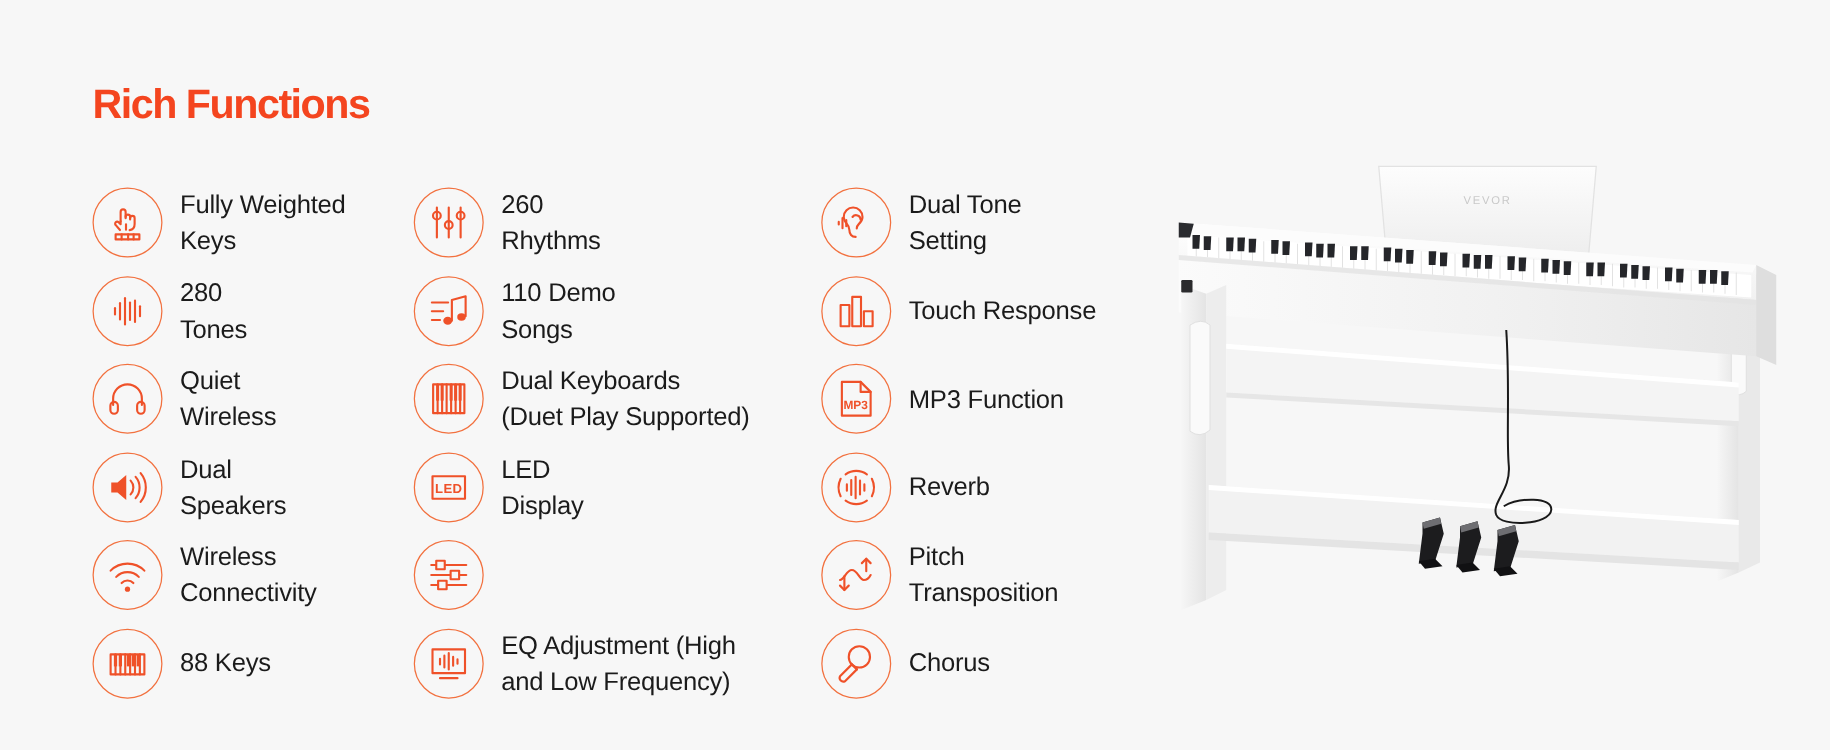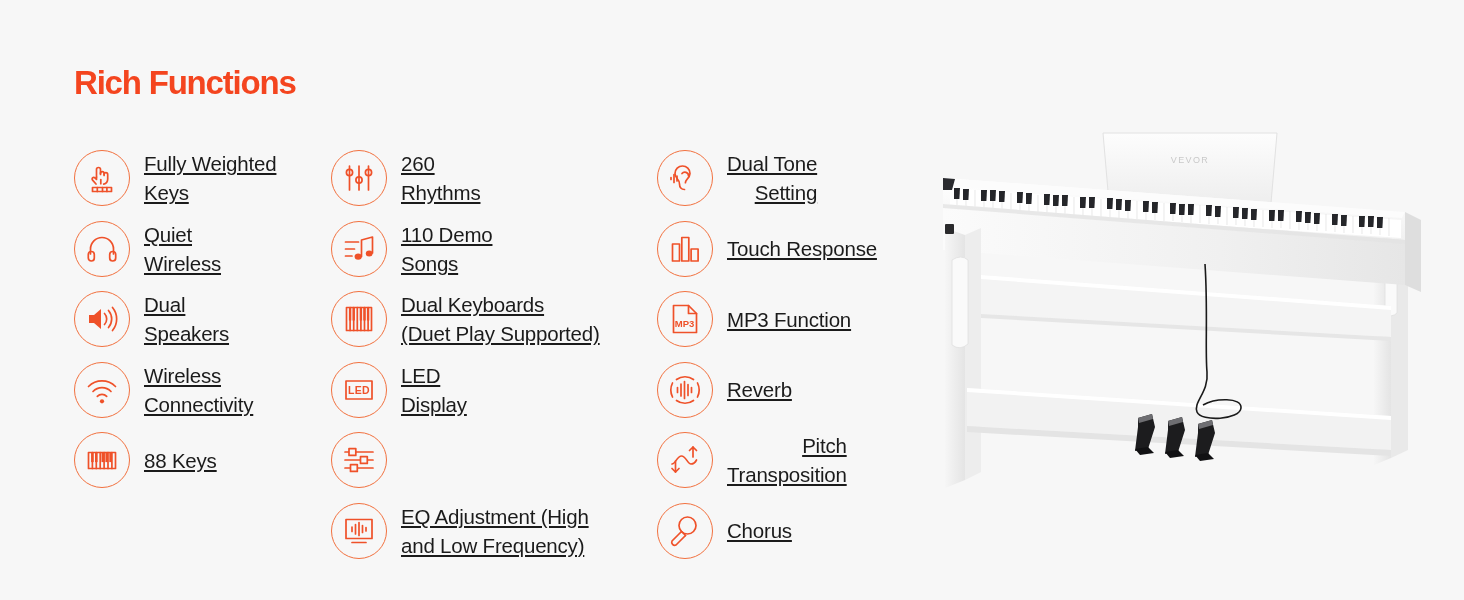--- a/index.html
+++ b/index.html
@@ -41,21 +41,21 @@
     top: 143px;
     width: 930px;
     height: 430px;
   }
   .col {
     position: absolute;
     top: 0;
   }
   .col-0 { left: 74px;  width: 260px; }
   .col-1 { left: 331px; width: 320px; }
-  .col-2 { left: 657px; width: 270px; text-align: right; }
+  .col-2 { left: 657px; width: 270px; }
 
   .feature {
     display: flex;
     align-items: center;
     height: 70.5px;
     gap: 14px;
   }
 
   .icon-circle {
     flex: 0 0 auto;
@@ -82,21 +82,21 @@
     stroke-linejoin: round;
   }
   .ico-fill { fill: #ef5129; stroke: none; }
 
   .feature-label {
     font-size: 20.5px;
     line-height: 29px;
     color: #1b1b1b;
     letter-spacing: -0.2px;
   }
-  .feature-label .ln { display: block; white-space: nowrap; text-decoration: underline; }
+  .feature-label .ln { display: block; white-space: nowrap; }
 
   
   .product {
     position: absolute;
     left: 905px;
     top: 120px;
     width: 545px;
     height: 400px;
   }
   .product svg { display: block; width: 100%; height: 100%; }
@@ -131,20 +131,38 @@
               <path d="M12.3 26.5v4M17.5 26.5v4M21.9 26.5v4"></path>
             </g>
           </svg>
         </span>
         <span class="feature-label">
           <span class="ln">Fully Weighted</span>
           <span class="ln">Keys</span>
         </span>
       </div>
 
+      <div class="feature">
+        <span class="icon-circle">
+          <svg viewBox="0 0 34 34">
+            <g class="ico" stroke-width="2.2">
+              <path d="M7 14.5v5"></path>
+              <path d="M11 10.5v13"></path>
+              <path d="M15 6.5v21"></path>
+              <path d="M19 10v14"></path>
+              <path d="M23 8.5v17"></path>
+              <path d="M27 13v8"></path>
+            </g>
+          </svg>
+        </span>
+        <span class="feature-label">
+          <span class="ln">280</span>
+          <span class="ln">Tones</span>
+        </span>
+      </div>
 
       <div class="feature">
         <span class="icon-circle">
           <svg viewBox="0 0 34 34">
             <g class="ico">
               <path d="M5.5 22v-5a11.5 11.5 0 0 1 23 0v5"></path>
               <rect x="3.3" y="19.5" width="6" height="9.5" rx="3"></rect>
               <rect x="24.7" y="19.5" width="6" height="9.5" rx="3"></rect>
             </g>
           </svg>

